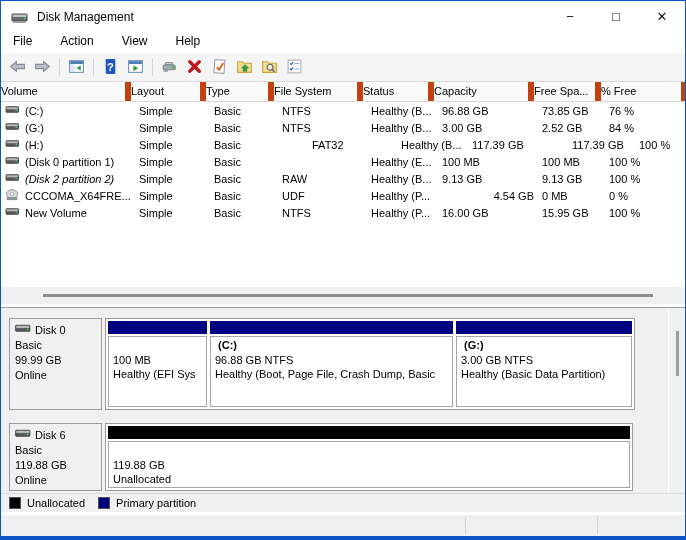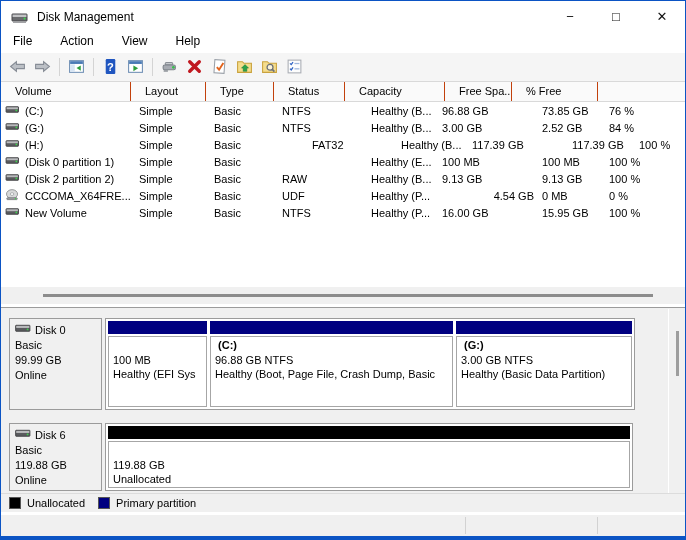--- a/index.html
+++ b/index.html
@@ -27,21 +27,21 @@
   
   .toolbar { height:29px; background:#f5f5f5; border-bottom:1px solid #d9d9d9;
              display:flex; align-items:center; padding-left:4px; flex:0 0 auto; }
   .tb-btn { width:25px; height:24px; display:flex; align-items:center; justify-content:center; }
   .tb-sep { width:1px; height:18px; background:#d4d4d4; margin:0 4px; }
   .tb-btn svg { width:17px; height:17px; }
 
   
   .listview { flex:1 1 auto; background:#fff; display:flex; flex-direction:column; overflow:hidden; }
   .lv-header { display:flex; height:20px; background:#fafafa; border-bottom:1px solid #d9d9d9; flex:0 0 auto; }
-  .lv-header .hcell { font-size:11px; padding:3px 0 0 14px; border-right:1px solid #c2410c;
+  .lv-header .hcell { font-size:11px; padding:3px 0 0 0; border-right:6px solid #c2410c;
                       overflow:hidden; white-space:nowrap; flex:0 0 auto; }
   .lv-row { display:flex; height:17px; align-items:center; flex:0 0 auto; }
   .lv-cell { font-size:11px; padding-left:8px; white-space:nowrap; overflow:hidden; flex:0 0 auto; }
   .lv-cell.vol { display:flex; align-items:center; padding-left:4px; }
   .lv-cell.vol svg { margin-right:5px; flex:0 0 auto; }
   .lv-filler { flex:1 1 auto; background:#fff; }
 
   
   .splitter { height:17px; background:#f0f0f0; position:relative; flex:0 0 auto; }
   .splitter-grip { position:absolute; top:7px; left:42px; right:32px; height:3px; background:#8c8c8c; }
@@ -183,20 +183,21 @@
             <line x1="8" y1="10.2" x2="12.6" y2="10.2" stroke="#9fb7dd" stroke-width="1.2"></line>
           </svg></span>
       </div>
     </div>
 
   <div class="listview">
     <div class="lv-header" id="lv-header">
         <div class="hcell" style="width: 130px;">Volume</div>
         <div class="hcell" style="width: 75px;">Layout</div>
         <div class="hcell" style="width: 68px;">Type</div>
+        <div class="hcell" style="width: 89px;">File System</div>
         <div class="hcell" style="width: 71px;">Status</div>
         <div class="hcell" style="width: 100px;">Capacity</div>
         <div class="hcell" style="width: 67px;">Free Spa...</div>
         <div class="hcell" style="width: 86px;">% Free</div>
       </div>
     <div id="lv-rows">
         <div class="lv-row">
           <div class="lv-cell vol" style="width: 130px;">
             <span><svg width="15" height="11" viewBox="0 0 16 12">
                 <rect x="1" y="3" width="13.5" height="6" rx="0.5" fill="#5a5b5e" stroke="#3f4042"></rect>
@@ -258,21 +259,21 @@
           </div>
           <div class="lv-cell" style="width: 75px;">Simple</div>
           <div class="lv-cell" style="width: 68px;">Basic</div>
           <div class="lv-cell" style="width: 89px;"></div>
           <div class="lv-cell" style="width: 71px;">Healthy (E...</div>
           <div class="lv-cell" style="width: 100px;">100 MB</div>
           <div class="lv-cell" style="width: 67px;">100 MB</div>
           <div class="lv-cell" style="width: 86px;">100 %</div>
         </div>
         <div class="lv-row">
-          <div class="lv-cell vol" style="width: 130px;">
+          <div class="lv-cell vol" style="width: 130px; font-style: italic;">
             <span><svg width="15" height="11" viewBox="0 0 16 12">
                 <rect x="1" y="3" width="13.5" height="6" rx="0.5" fill="#5a5b5e" stroke="#3f4042"></rect>
                 <rect x="1.6" y="3.6" width="12.3" height="2.1" fill="#b9babc"></rect>
                 <circle cx="12.2" cy="7" r="1" fill="#3fd24d"></circle>
               </svg></span>
             <span>(Disk 2 partition 2)</span>
           </div>
           <div class="lv-cell" style="width: 75px;">Simple</div>
           <div class="lv-cell" style="width: 68px;">Basic</div>
           <div class="lv-cell" style="width: 89px;">RAW</div>

